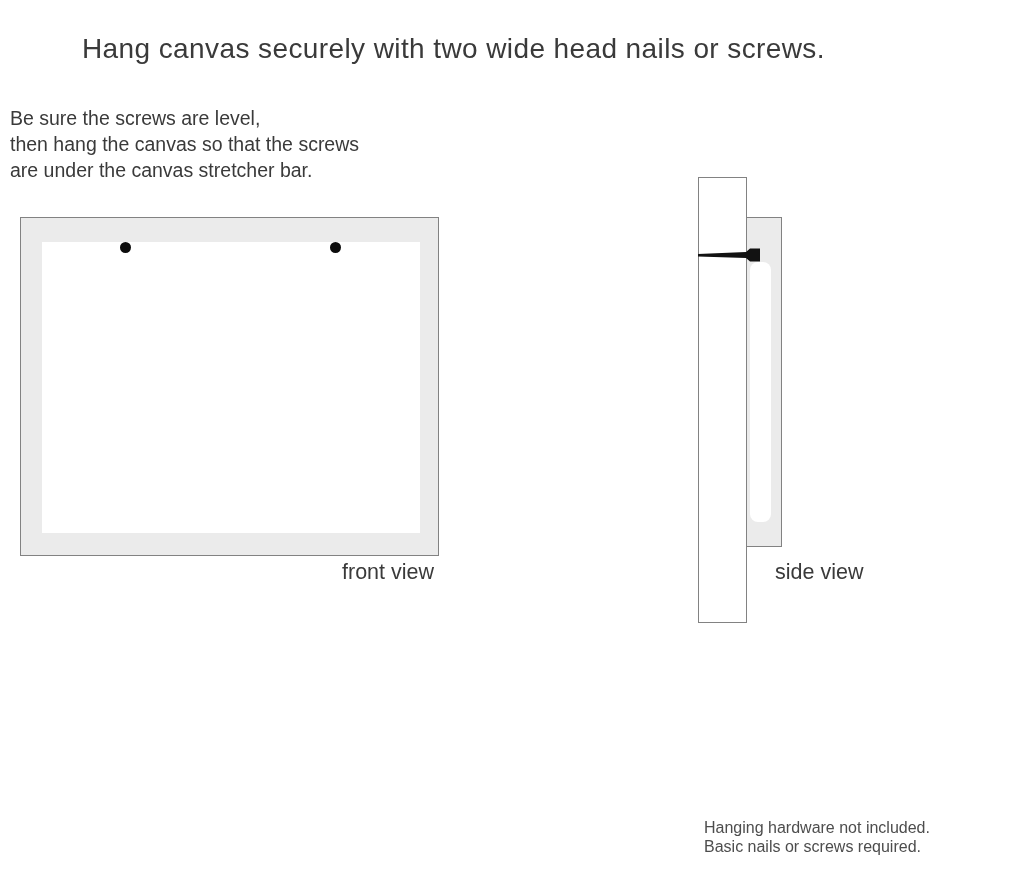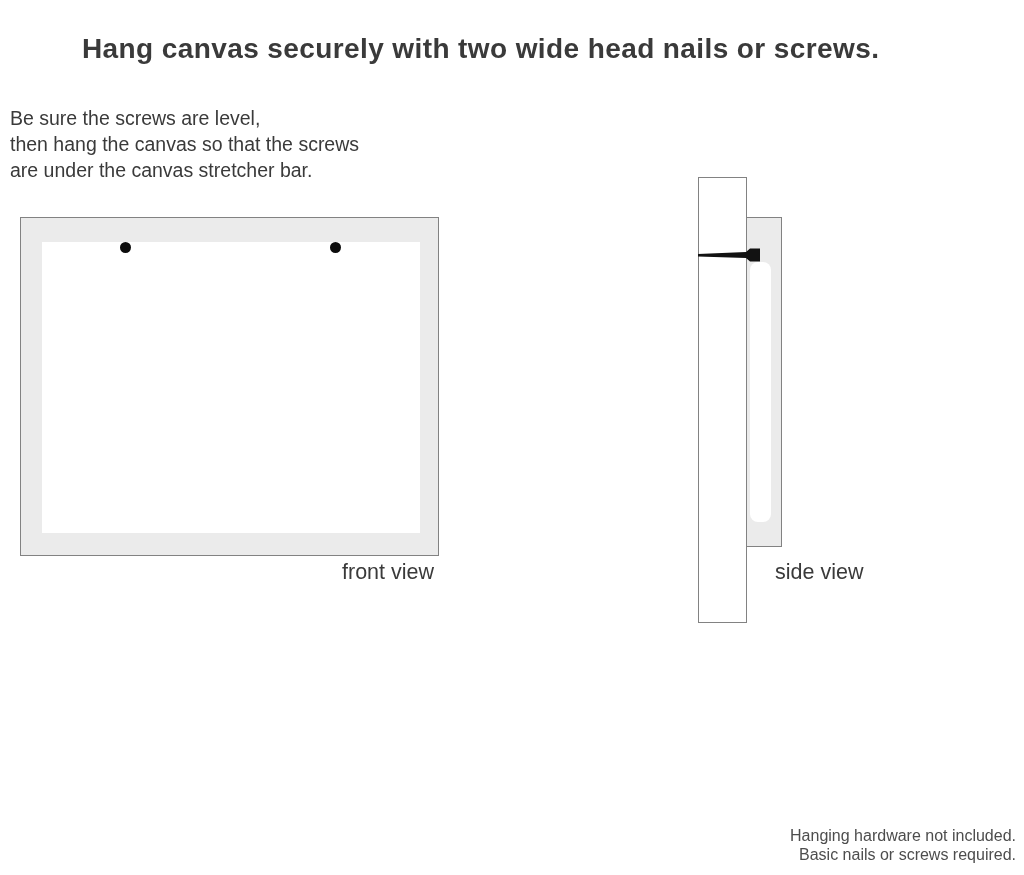--- a/index.html
+++ b/index.html
@@ -9,21 +9,21 @@
     font-family: "Liberation Sans", sans-serif;
     position: relative;
     overflow: hidden;
   }
   .page { position: absolute; inset: 0; }
 
   .title {
     position: absolute;
     left: 82px; top: 14px;
     font-size: 28px;
-    font-weight: 700;
+    font-weight: 400;
     letter-spacing: 0.4px;
     color: var(--text-primary);
     white-space: nowrap;
   }
 
   .inst {
     position: absolute;
     margin: 0;
     font-size: 19.5px;
     line-height: 26px;
@@ -88,23 +88,22 @@
     box-sizing: border-box;
   }
   .nail {
     position: absolute;
     left: 697px; top: 245px; width: 64px; height: 20px;
     color: var(--nail-color);
   }
 
   .footer {
     position: absolute;
-    margin: 8px;
+    margin: 0;
     left: 704px; top: 819px; width: 304px;
-    text-align: right;
     font-size: 16px;
     line-height: 18.5px;
     font-weight: 300;
     color: var(--text-secondary);
     white-space: pre-line;
   }
 </style>
 </head>
 <body>
 

